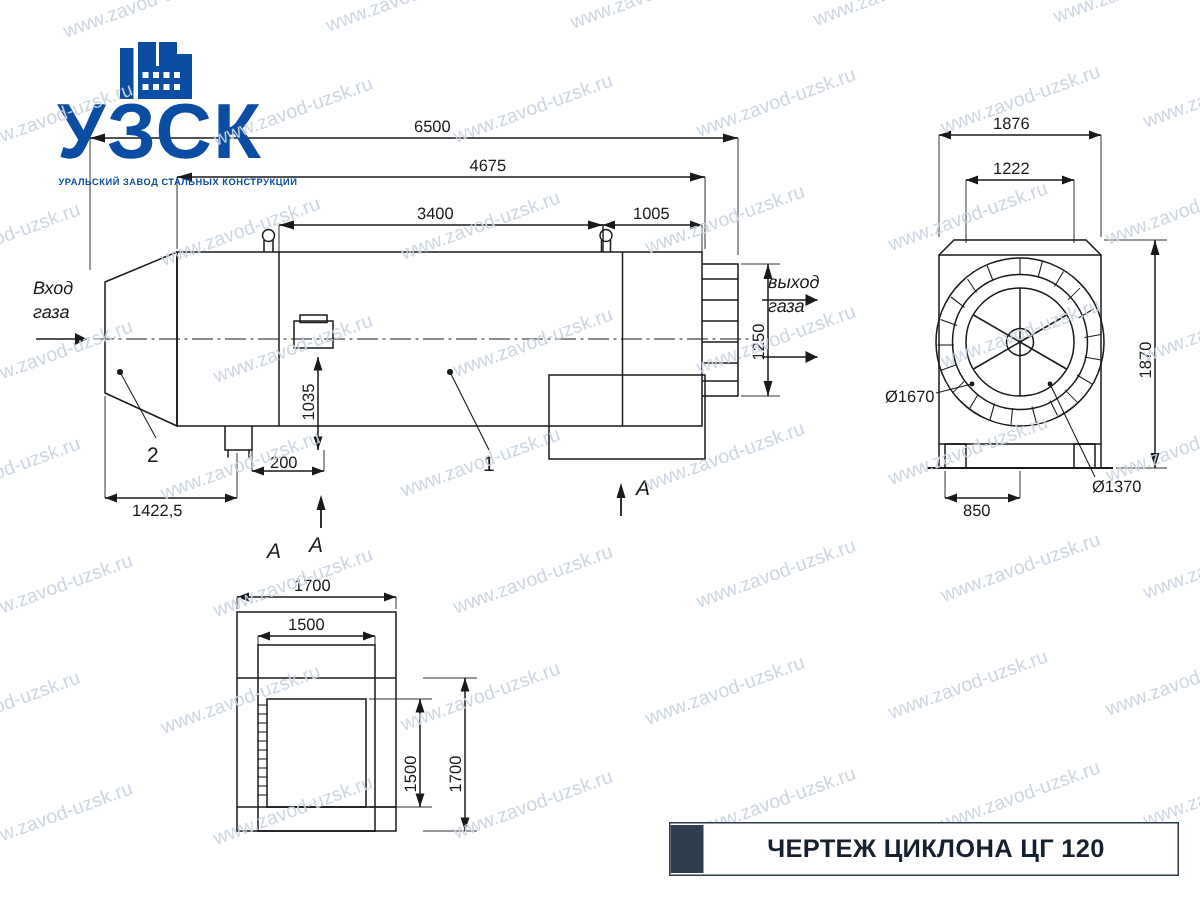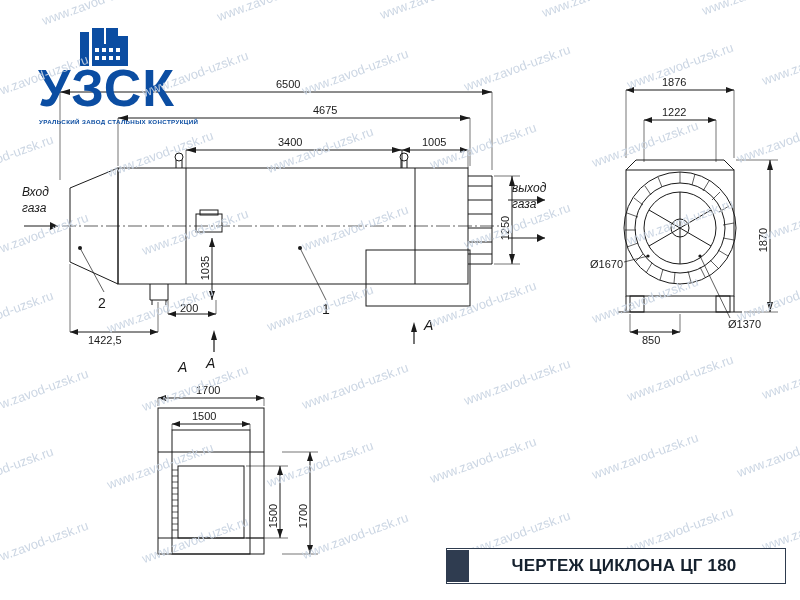--- a/index.html
+++ b/index.html
@@ -432,16 +432,16 @@
       <div class="wm" style="left: -20px; top: 556px; transform: rotate(-20deg); color: rgb(201, 212, 226);">www.zavod-uzsk.ru</div>
       <div class="wm" style="left: 140px; top: 552px; transform: rotate(-20deg); color: rgb(201, 212, 226);">www.zavod-uzsk.ru</div>
       <div class="wm" style="left: 300px; top: 548px; transform: rotate(-20deg); color: rgb(201, 212, 226);">www.zavod-uzsk.ru</div>
       <div class="wm" style="left: 462px; top: 546px; transform: rotate(-20deg); color: rgb(201, 212, 226);">www.zavod-uzsk.ru</div>
       <div class="wm" style="left: 625px; top: 542px; transform: rotate(-20deg); color: rgb(201, 212, 226);">www.zavod-uzsk.ru</div>
       <div class="wm" style="left: 760px; top: 540px; transform: rotate(-20deg); color: rgb(201, 212, 226);">www.zavod-uzsk.ru</div>
     </div>
 
   <div id="caption-bar">
     <div id="caption-swatch"></div>
-    <div id="caption-text">ЧЕРТЕЖ ЦИКЛОНА ЦГ 180</div>
+    <div id="caption-text">ЧЕРТЕЖ ЦИКЛОНА ЦГ 120</div>
   </div>
 
 </div>
 
 </body></html>

